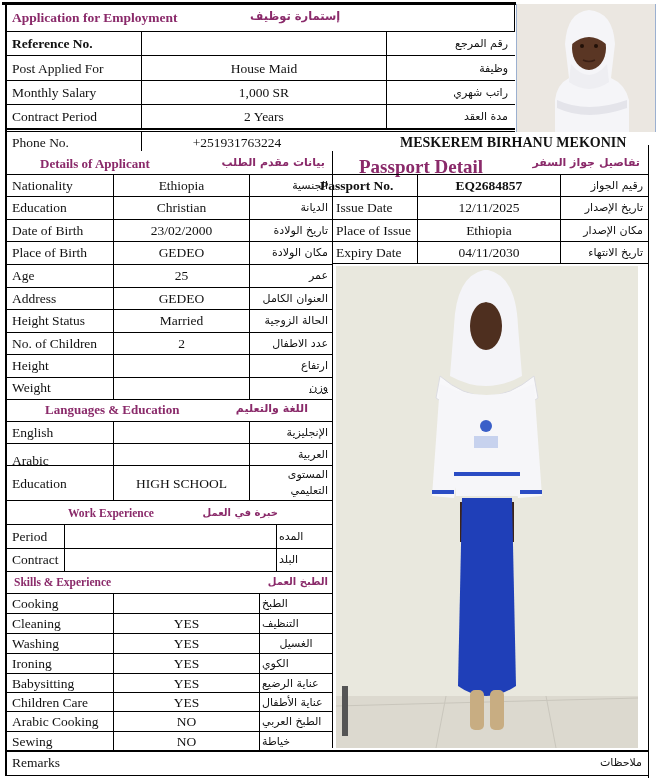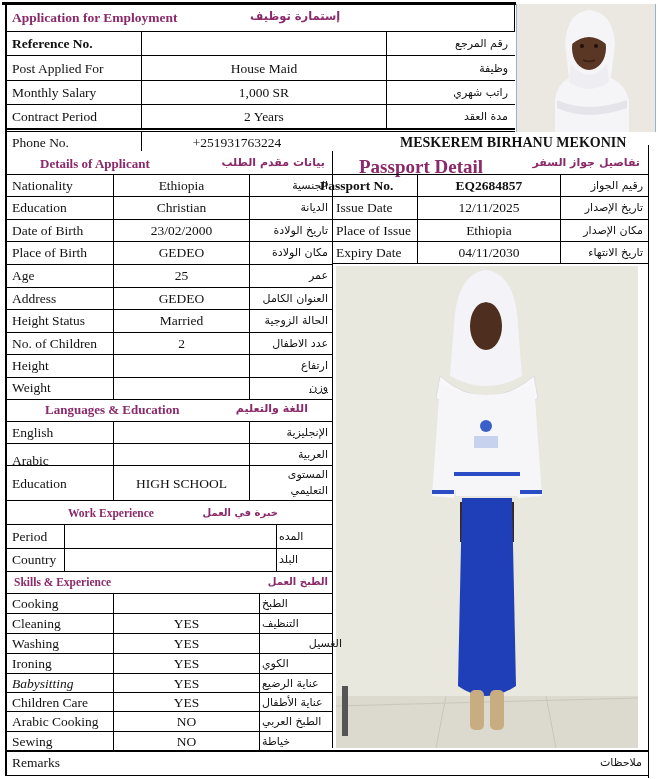--- a/index.html
+++ b/index.html
@@ -235,21 +235,21 @@
 <div class="line-h" style="left:5px; top:524px; width:327px;"></div>
 <div class="line-v" style="left:64px; top:524px; height:47px;"></div>
 <div class="line-v" style="left:276px; top:524px; height:47px;"></div>
 <div class="line-h" style="left:5px; top:548px; width:327px;"></div>
 <div class="line-h" style="left:5px; top:571px; width:327px;"></div>
 
 <div class="txt en" style="left:12px; top:530px;">Period</div>
 <div class="txt en center" style="left:65px; width:211px; top:530px;"></div>
 <div class="txt ar" style="left:279px; width:50px; top:531px; text-align:left; direction:rtl;">المده</div>
 
-<div class="txt en" style="left:12px; top:553px;">Country</div>
+<div class="txt en" style="left:12px; top:553px;">Contract</div>
 <div class="txt en center" style="left:65px; width:211px; top:553px;"></div>
 <div class="txt ar" style="left:279px; width:50px; top:554px; text-align:left; direction:rtl;">البلد</div>
 
 <div class="txt accent en" style="left:14px; top:577px; font-size:11.5px;">Skills &amp; Experience</div>
 <div class="txt accent-ar ar" style="left:240px; width:88px; top:577px; text-align:right; font-size:10px;">الطبخ العمل</div>
 
 <div class="line-h" style="left:5px; top:593px; width:327px;"></div>
 <div class="line-v" style="left:113px; top:593px; height:158px;"></div>
 <div class="line-v" style="left:259px; top:593px; height:158px;"></div>
 <div class="line-h" style="left:5px; top:613px; width:327px;"></div>
@@ -264,27 +264,27 @@
 <div class="txt en" style="left:12px; top:597px;">Cooking</div>
 <div class="txt en center" style="left:114px; width:145px; top:597px;"></div>
 <div class="txt ar" style="left:262px; width:68px; top:598px; text-align:left; direction:rtl;">الطبخ</div>
 
 <div class="txt en" style="left:12px; top:617px;">Cleaning</div>
 <div class="txt en center" style="left:114px; width:145px; top:617px;">YES</div>
 <div class="txt ar" style="left:262px; width:68px; top:618px; text-align:left; direction:rtl;">التنظيف</div>
 
 <div class="txt en" style="left:12px; top:637px;">Washing</div>
 <div class="txt en center" style="left:114px; width:145px; top:637px;">YES</div>
-<div class="txt ar" style="left:262px; width:68px; top:638px; text-align:right; direction:rtl;margin-left:12px;">الغسيل</div>
+<div class="txt ar" style="left:262px; width:68px; top:638px; text-align:center; direction:rtl;">الغسيل</div>
 
 <div class="txt en" style="left:12px; top:657px;">Ironing</div>
 <div class="txt en center" style="left:114px; width:145px; top:657px;">YES</div>
 <div class="txt ar" style="left:262px; width:68px; top:658px; text-align:left; direction:rtl;">الكوي</div>
 
-<div class="txt en" style="left:12px; top:677px;font-style:italic;">Babysitting</div>
+<div class="txt en" style="left:12px; top:677px;">Babysitting</div>
 <div class="txt en center" style="left:114px; width:145px; top:677px;">YES</div>
 <div class="txt ar" style="left:262px; width:68px; top:678px; text-align:left; direction:rtl;">عناية الرضيع</div>
 
 <div class="txt en" style="left:12px; top:696px;">Children Care</div>
 <div class="txt en center" style="left:114px; width:145px; top:696px;">YES</div>
 <div class="txt ar" style="left:262px; width:68px; top:697px; text-align:left; direction:rtl;">عناية الأطفال</div>
 
 <div class="txt en" style="left:12px; top:715px;">Arabic Cooking</div>
 <div class="txt en center" style="left:114px; width:145px; top:715px;">NO</div>
 <div class="txt ar" style="left:262px; width:68px; top:716px; text-align:left; direction:rtl;">الطبخ العربي</div>

